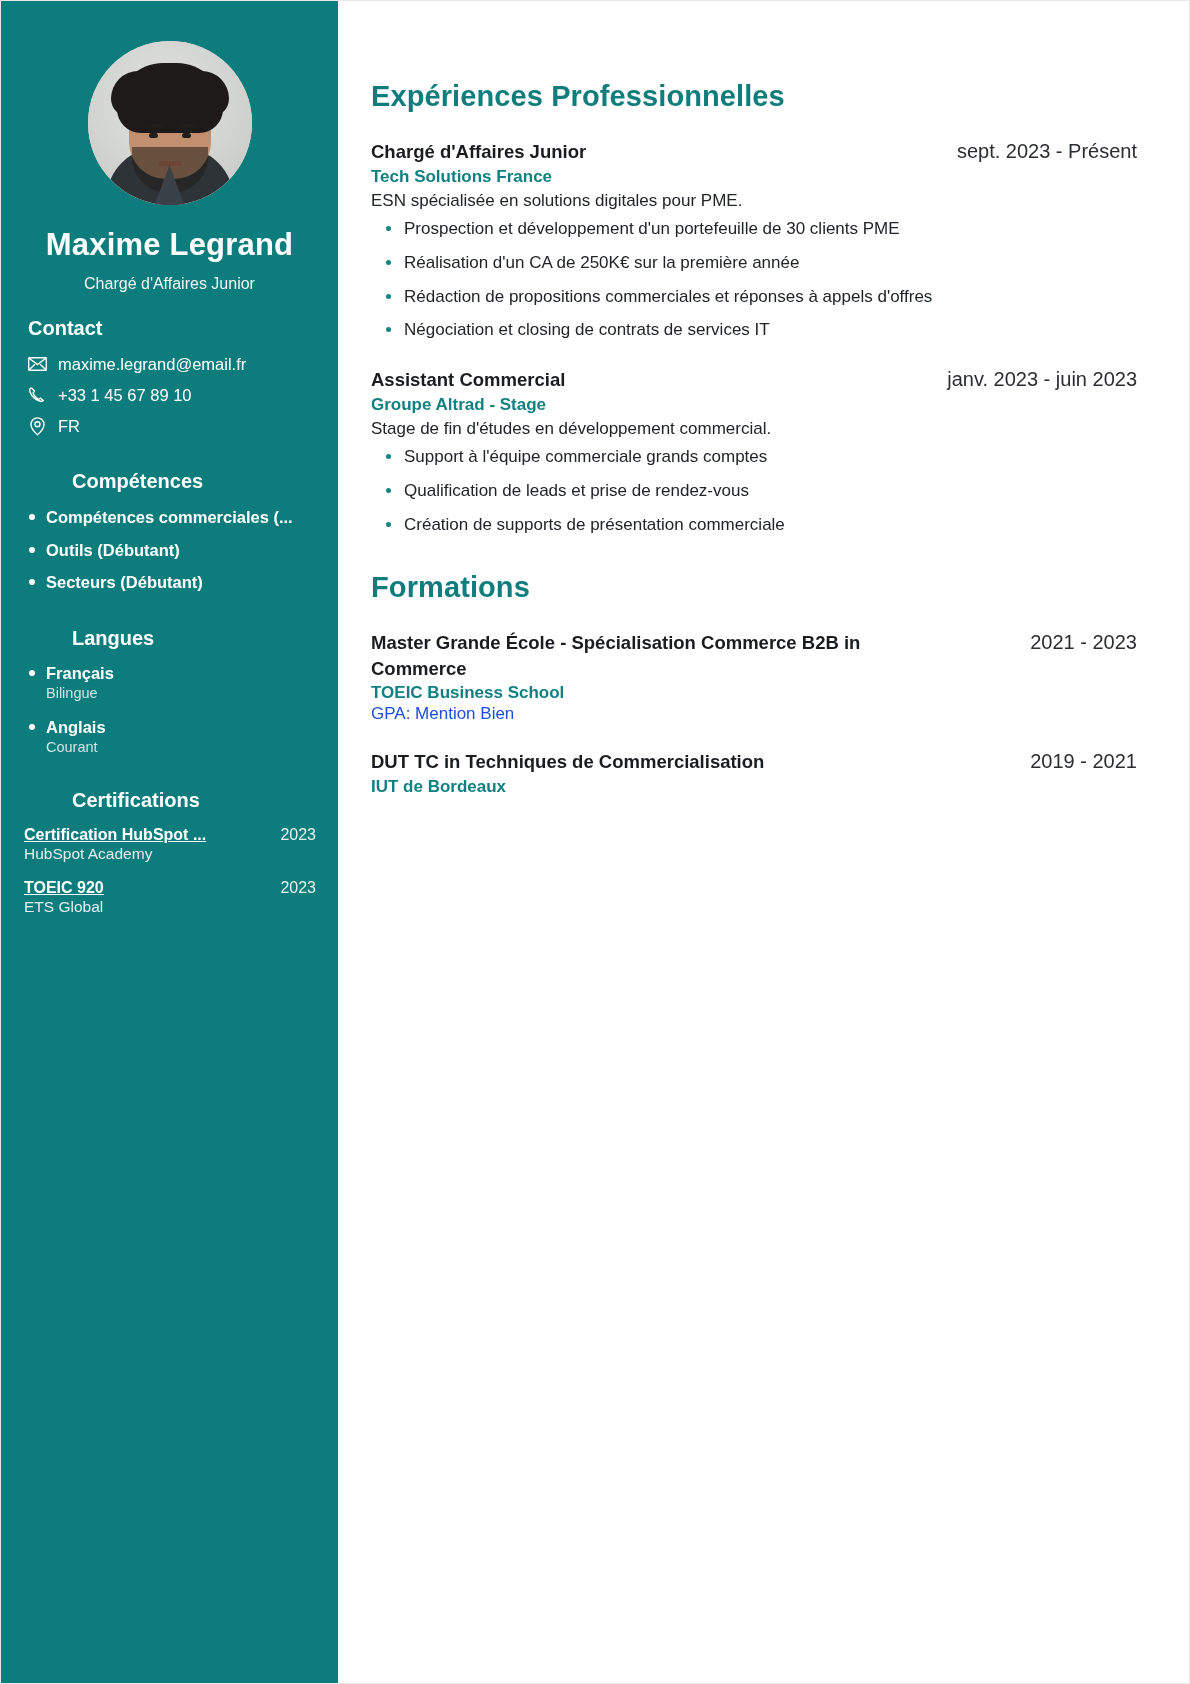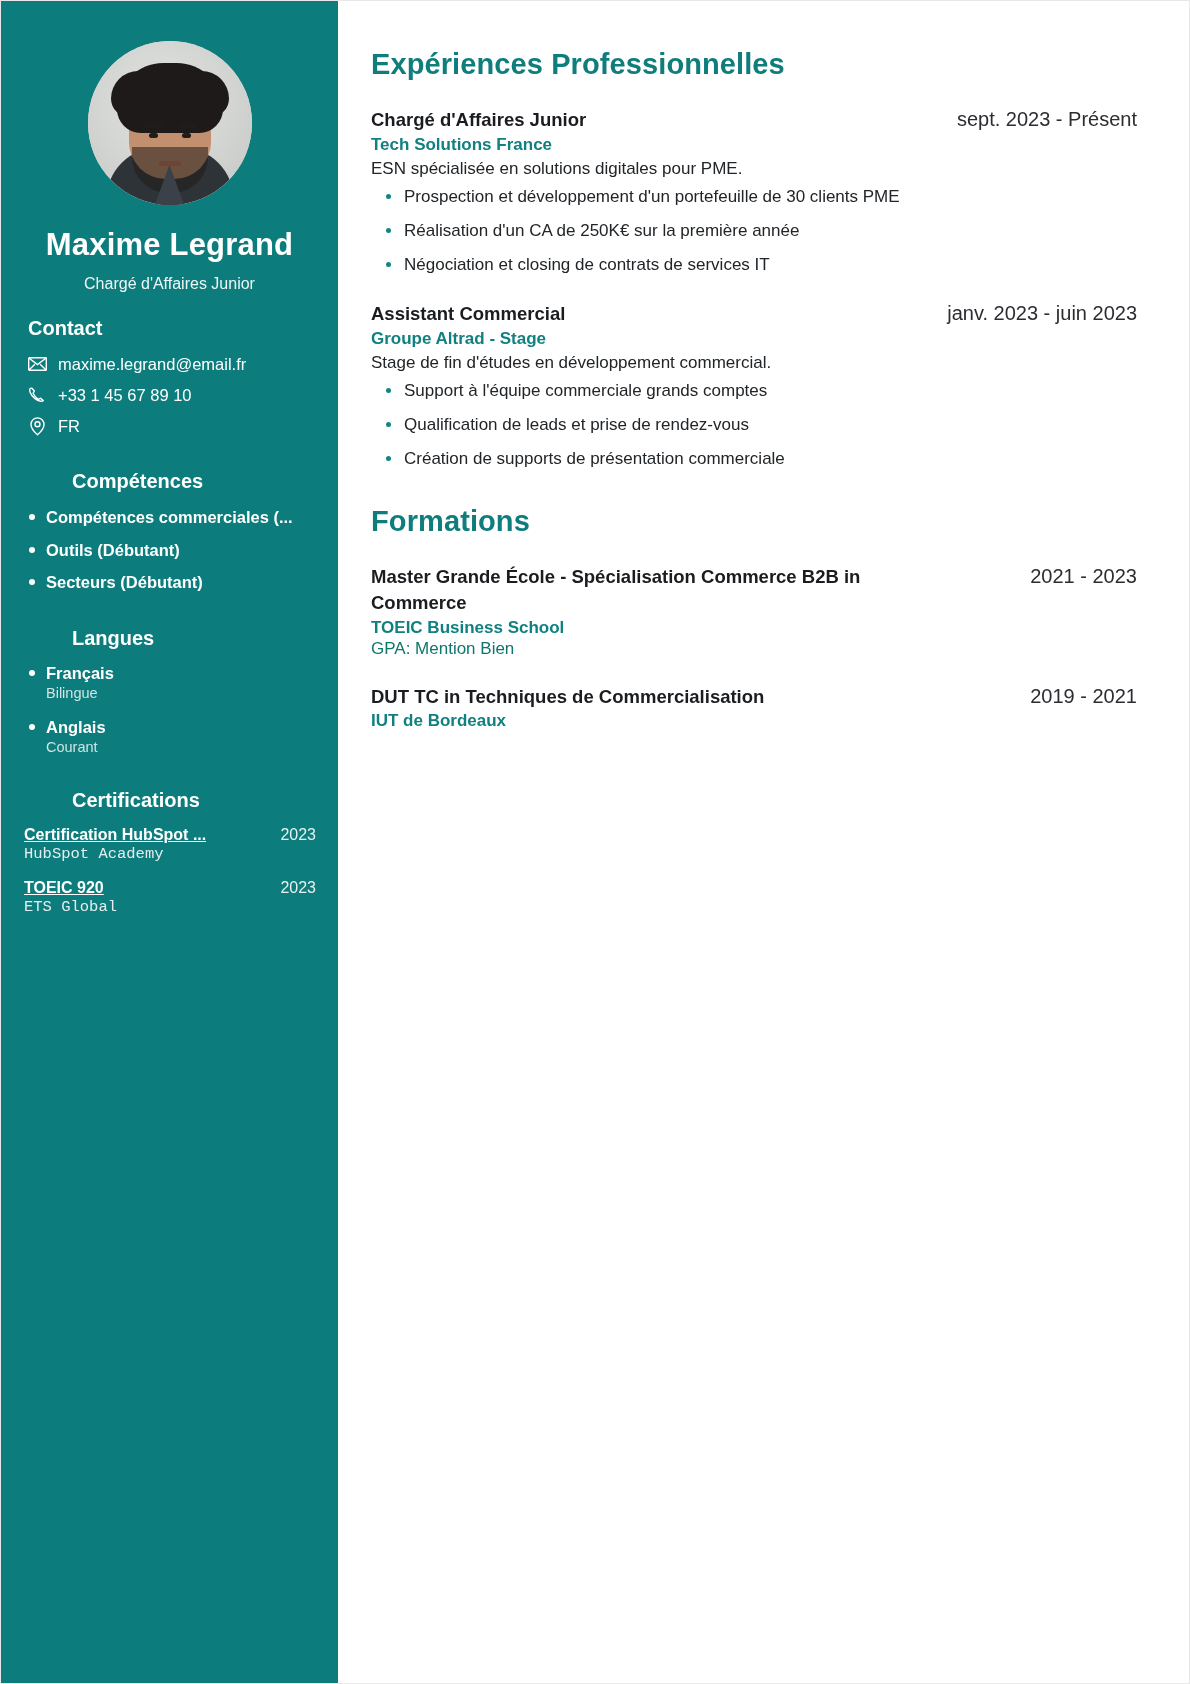--- a/index.html
+++ b/index.html
@@ -130,28 +130,29 @@
 
   .cert-item { margin-bottom: 16px; padding-left: 1px; }
   .cert-top {
     display: flex; justify-content: space-between; align-items: baseline; gap: 10px;
   }
   .cert-name {
     font-size: 16px; font-weight: bold; color: #ffffff;
     white-space: nowrap; overflow: hidden; text-overflow: ellipsis; max-width: 215px; text-decoration: underline;
   }
   .cert-year { font-size: 16px; color: #e6f1f0; white-space: nowrap; }
-  .cert-issuer { font-size: 15.5px; color: #e3efee; margin-top: 1px; font-family: Liberation Mono, monospace; }
+  .cert-issuer { font-size: 15.5px; color: #e3efee; margin-top: 1px; }
 
   
   .main {
     flex: 1;
     padding: 47px 52px 40px 33px;
     background: #ffffff;
     color: #1d1f22;
+    margin-top: 32px;
   }
   .main-heading {
     font-size: 29px;
     font-weight: bold;
     color: #107d7d;
     margin-bottom: 26px;
     letter-spacing: 0.1px;
   }
   .main-heading.sp { margin-top: 34px; }
 
@@ -195,21 +196,21 @@
     font-size: 17px;
     color: #222528;
     padding-left: 15px;
     margin-bottom: 10px;
     line-height: 1.4;
   }
   .b-dot {
     width: 5px; height: 5px; border-radius: 50%;
     background: #118585; flex: 0 0 5px; position: relative; top: -3px;
   }
-  .edu-extra { font-size: 17px; color: #0f766e; margin-top: 1px; }
+  .edu-extra { font-size: 17px; color: #1d4ed8; margin-top: 1px; }
 </style>
 </head>
 <body>
 
 <div class="page">
 
   <aside class="sidebar">
 
     <div class="avatar-wrap">
       <div class="avatar">
@@ -335,20 +336,24 @@
         <li>
             <span class="b-dot"></span>
             <span>Prospection et développement d'un portefeuille de 30 clients PME</span>
           </li>
         <li>
             <span class="b-dot"></span>
             <span>Réalisation d'un CA de 250K€ sur la première année</span>
           </li>
         <li>
             <span class="b-dot"></span>
+            <span>Rédaction de propositions commerciales et réponses à appels d'offres</span>
+          </li>
+        <li>
+            <span class="b-dot"></span>
             <span>Négociation et closing de contrats de services IT</span>
           </li>
       </ul>
     </section>
 
     <section class="entry">
       <div class="entry-head">
         <div class="entry-title">Assistant Commercial</div>
         <div class="entry-date">janv. 2023 - juin 2023</div>
       </div>

